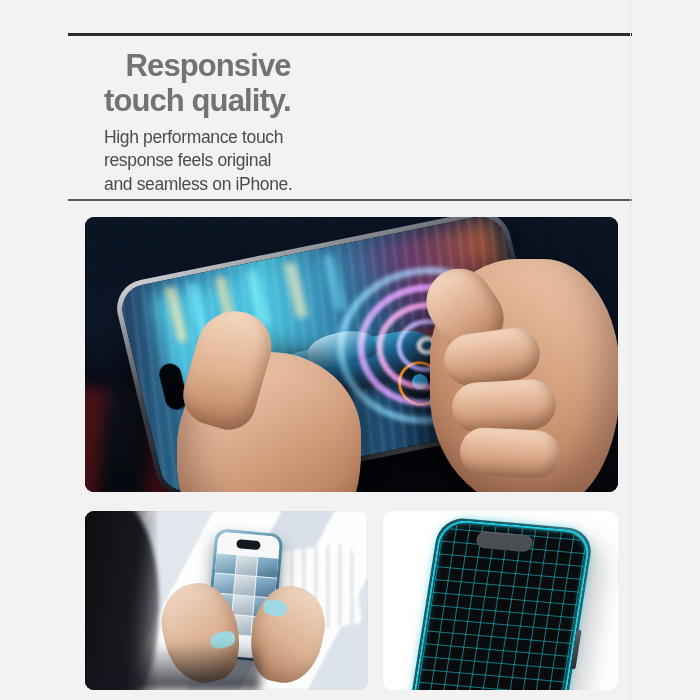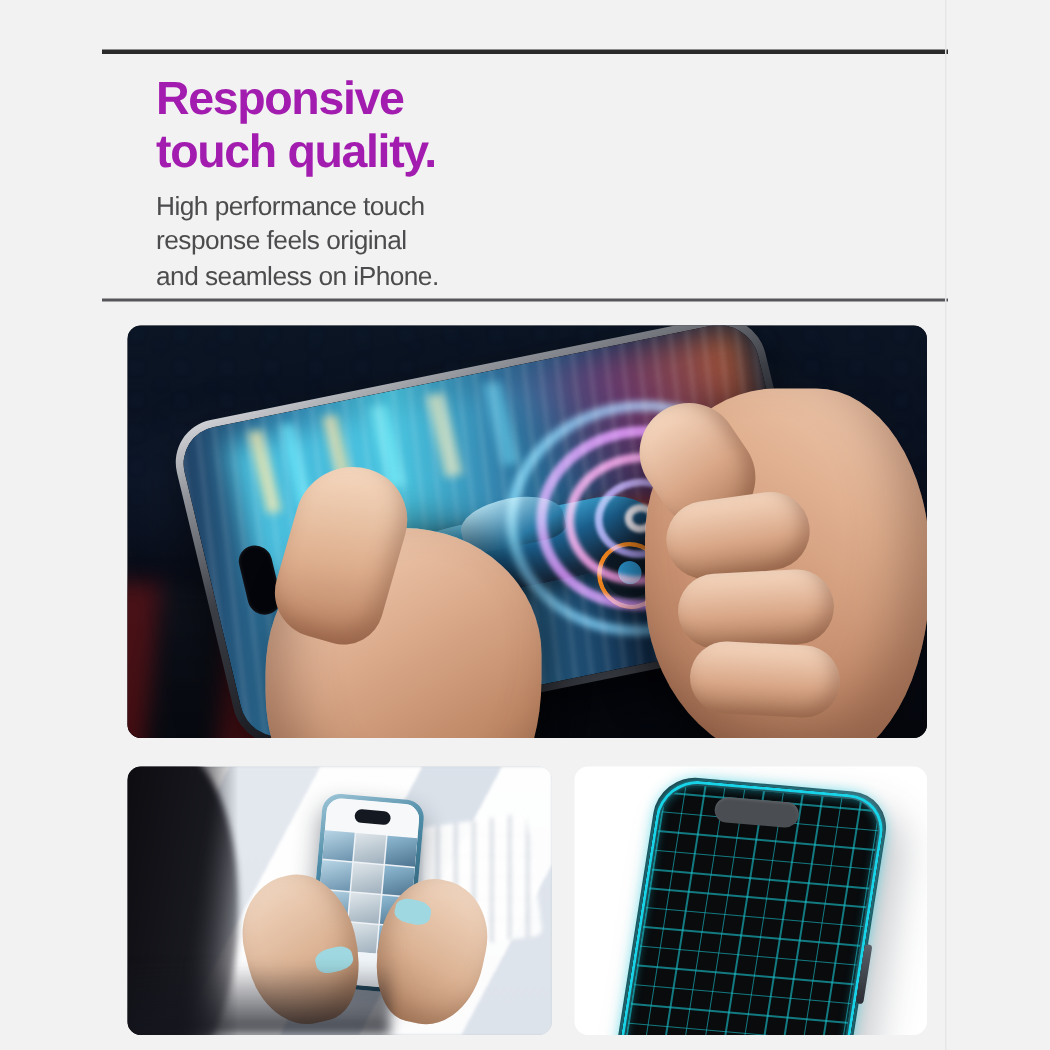--- a/index.html
+++ b/index.html
@@ -42,22 +42,23 @@
 
   
   .headline {
     position: absolute;
     left: 104px;
     top: 48px;
     font-size: 31px;
     font-weight: bold;
     line-height: 1.14;
     letter-spacing: -0.9px;
-    color: #a21caf;
+    color: #737373;
     white-space: pre-line;
+    text-align: right;
   }
 
   .subcopy {
     position: absolute;
     left: 104px;
     top: 126px;
     font-size: 17.5px;
     line-height: 1.33;
     letter-spacing: -0.35px;
     color: #4c4c4e;

